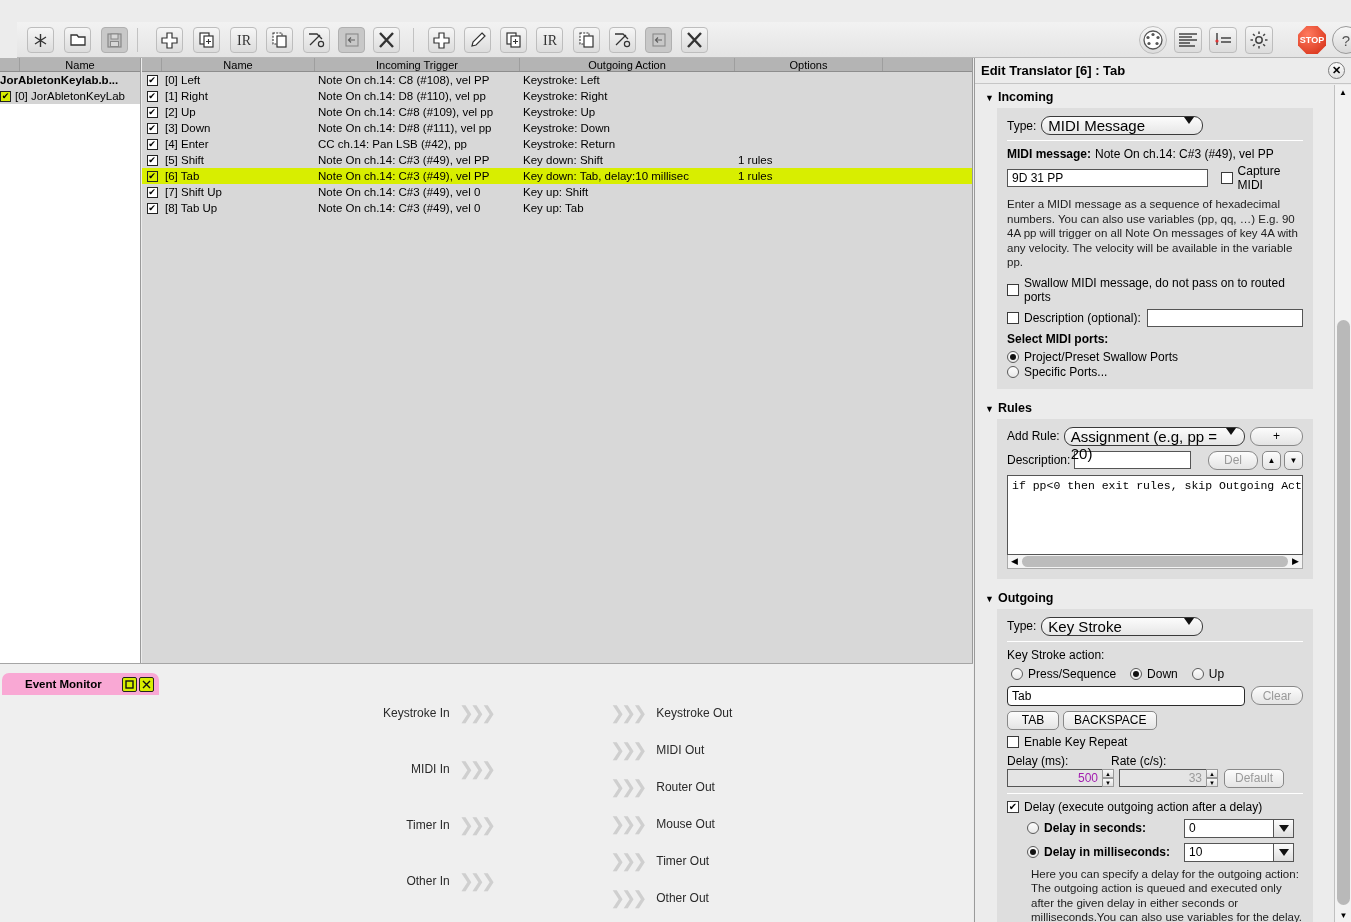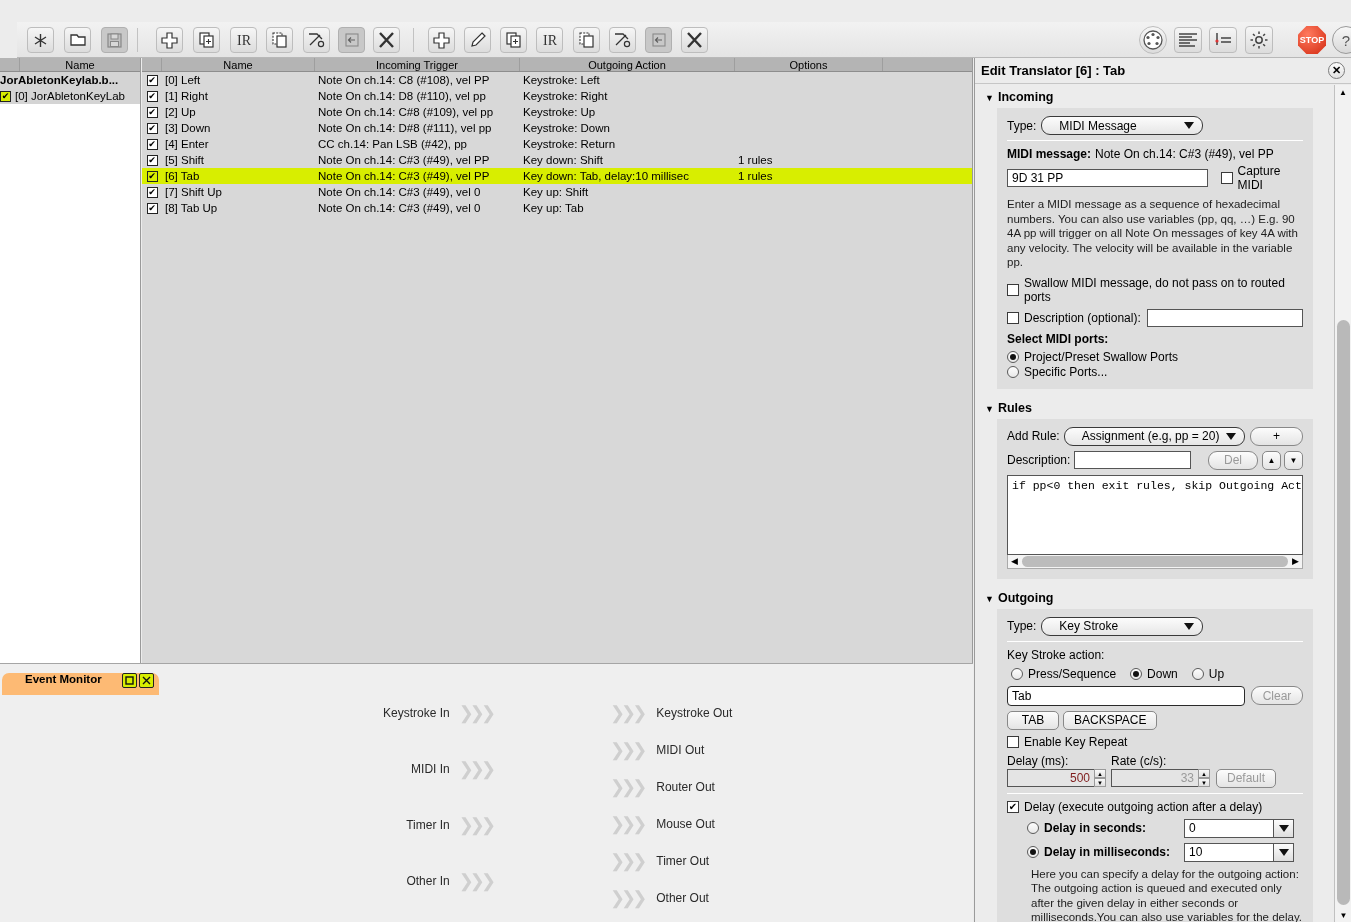--- a/index.html
+++ b/index.html
@@ -102,22 +102,22 @@
   .td.c5 { flex: 1; }
   .table-body-fill { background: #d8d8d8; }
 
   
   .evm {
     position: absolute; left: 0; top: 663px; width: 973px; height: 259px;
     background: #efefef; border-top: 1px solid #a5a5a5;
   }
   .evm-tab {
     position: absolute; left: 2px; top: 9px; width: 157px; height: 22px;
-    background: #fdba74; border-radius: 7px 7px 0 0;
-    display: flex; padding: 0 5px;
+    background: #f9a8d4; border-radius: 7px 7px 0 0;
+    display: flex; align-items: center; padding: 0 5px;
   }
   .evm-tab-label { font-size: 11.5px; font-weight: bold; flex: 1; padding-left: 18px; }
   .mini-btn {
     width: 15px; height: 15px; border: 1px solid #222; background: #d8ee00;
     display: inline-flex; align-items: center; justify-content: center;
     margin-left: 2px; border-radius: 2px;
   }
   .evm-col-in { position: absolute; left: 0; top: 40px; width: 500px; }
   .evm-col-out { position: absolute; left: 610px; top: 40px; width: 360px; }
   .evm-in-row {
@@ -158,21 +158,21 @@
   .section-head .tri { font-size: 9px; margin-right: 4px; }
   .card {
     background: #dedede; margin: 0 22px 0 22px; padding: 8px 10px 10px 10px;
   }
   .row { display: flex; align-items: center; margin-bottom: 5px; }
   .lbl { font-size: 12px; }
   .lbl-b { font-size: 12px; font-weight: bold; }
   .sel-box {
     height: 19px; border: 1px solid #3a3a3a; border-radius: 9px;
     background: linear-gradient(to bottom,#fcfcfc,#e6e6e6);
-    display: flex; align-items: center; padding: 0 17px; font-size: 12px;
+    display: flex; align-items: flex-start; padding: 0 6px; font-size: 15px;
     position: relative;
   }
   .sel-box .arrow {
     position: absolute; right: 8px; width: 0; height: 0;
     border-left: 5px solid transparent; border-right: 5px solid transparent;
     border-top: 7px solid #111;
   }
   .txtfield {
     height: 18px; border: 1px solid #555; background: #fff;
     font-size: 12px; padding: 0 4px; display: flex; align-items: center;
@@ -700,21 +700,21 @@
         </div>
         <div class="row">
           <span class="cbx"></span>
           <span class="lbl">Enable Key Repeat</span>
         </div>
         <div class="row" style="margin-bottom:1px">
           <span class="lbl" style="width:104px">Delay (ms):</span>
           <span class="lbl">Rate (c/s):</span>
         </div>
         <div class="row">
-          <div class="txtfield" style="width:88px;background:#e4e4e4;color:#7f1d1d;justify-content:flex-end">500</div>
+          <div class="txtfield" style="width:96px;background:#e4e4e4;color:#a21caf;justify-content:flex-end">500</div>
           <div class="spin">
               <div>▲</div>
               <div>▼</div>
             </div>
           <div class="txtfield" style="width:88px;margin-left:5px;background:#e4e4e4;color:#9a9a9a;justify-content:flex-end">33</div>
           <div class="spin">
               <div>▲</div>
               <div>▼</div>
             </div>
           <div class="btn dis sq" style="margin-left:6px">Default</div>

